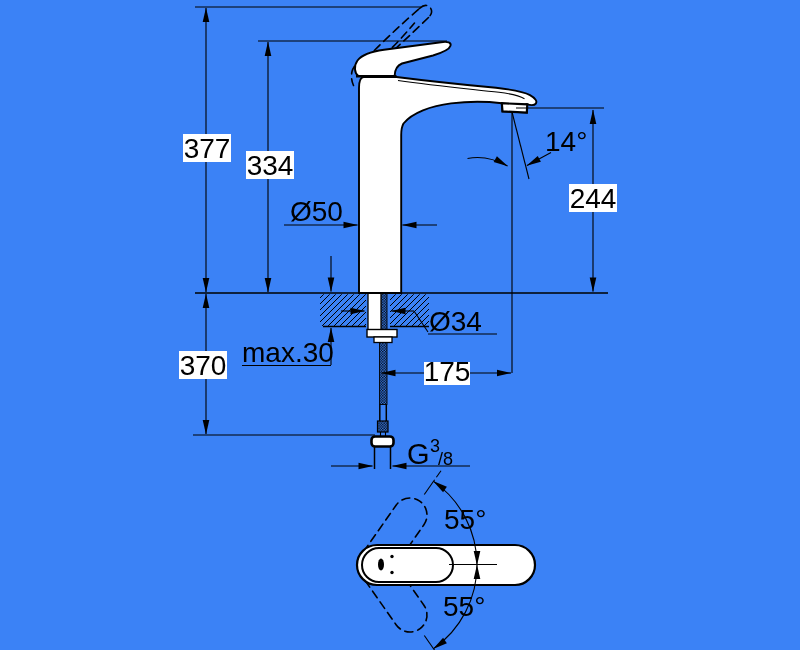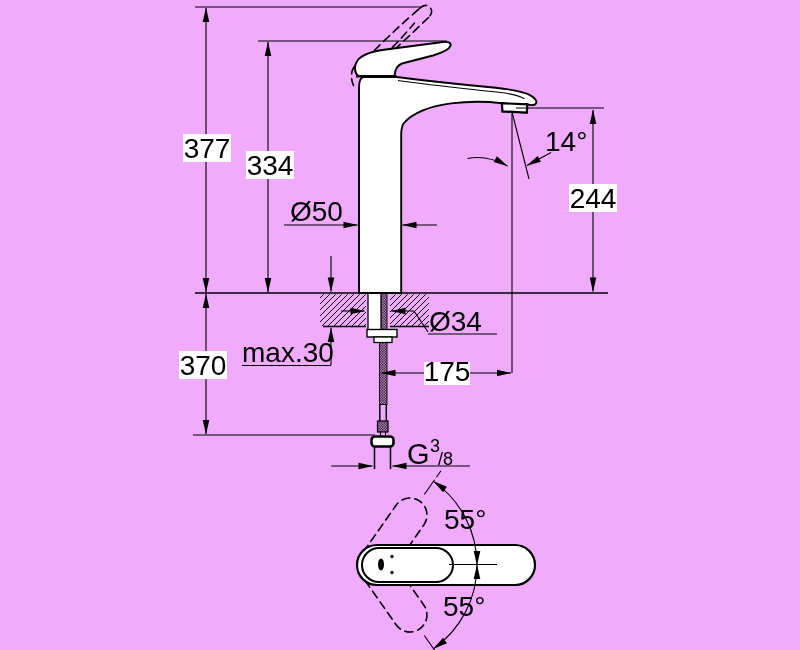--- a/index.html
+++ b/index.html
@@ -1,16 +1,16 @@
 <!DOCTYPE html>
 <html><head>
 <meta charset="utf-8">
 <style>
   html,body{margin:0;padding:0;background:#ffffff;}
-  .stage{width:800px;height:650px;background:#f0abfc;position:relative;overflow:hidden;}
+  .stage{width:800px;height:650px;background:#3b82f6;position:relative;overflow:hidden;}
   svg{display:block;}
   text{font-family:"Liberation Sans","DejaVu Sans",sans-serif;fill:#000;}
   .dim{font-size:28px;}
   .dimsmall{font-size:18px;}
   .gbig{font-size:29px;}
   .thin{stroke:#000;stroke-width:1.1;fill:none;}
   .med{stroke:#000;stroke-width:1.5;fill:none;}
   .obj{stroke:#000;stroke-width:1.9;fill:#fff;}
   .bold{stroke:#000;stroke-width:2.6;fill:none;}
   .dash{stroke:#000;stroke-width:1.6;fill:none;stroke-dasharray:8 5;stroke-linecap:round;}

